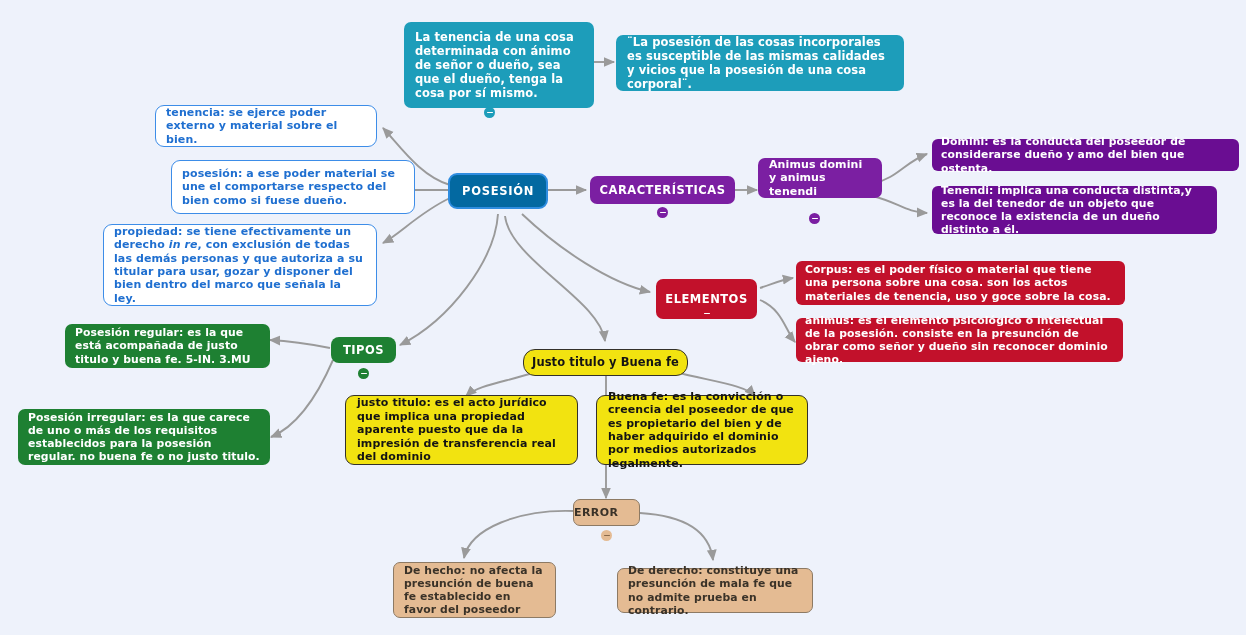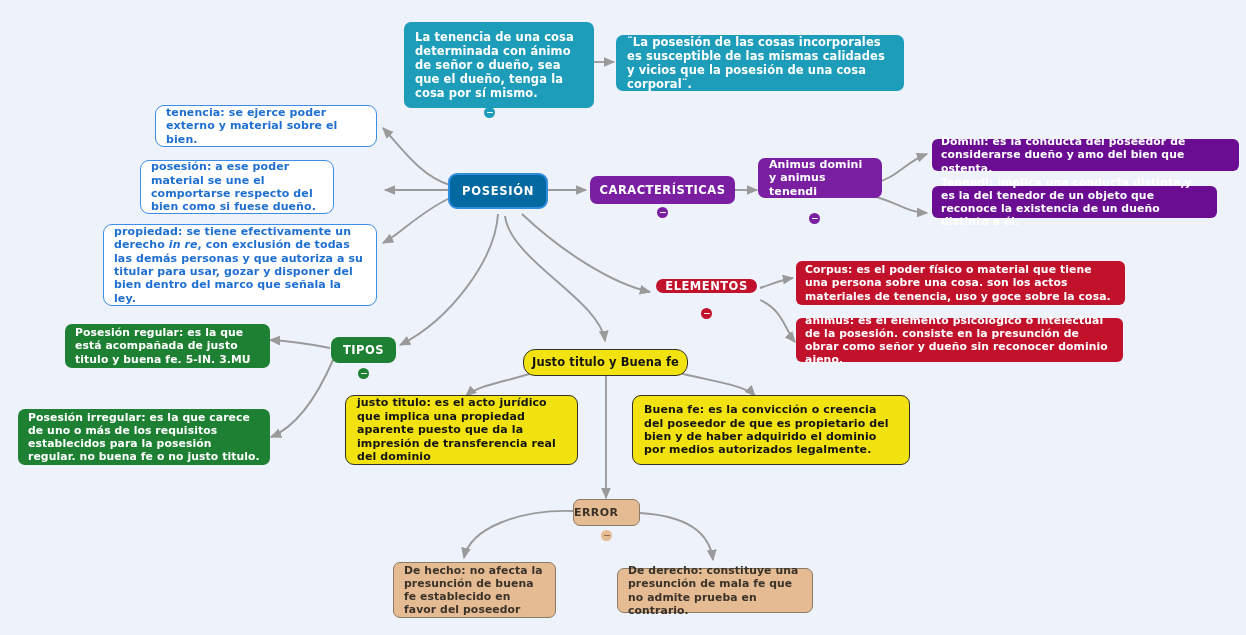--- a/index.html
+++ b/index.html
@@ -236,21 +236,21 @@
   </div>
 
   <div class="node n-root" style="left:448px; top:173px; width:100px; height:36px;">
     <span>POSESIÓN</span>
   </div>
 
   <div class="node n-white" style="left:155px; top:105px; width:222px; height:42px;">
     <span>tenencia: se ejerce poder externo y material sobre el bien.</span>
   </div>
 
-  <div class="node n-white" style="left:140px; top:160px; width:194px; height:54px;justify-content:flex-end;">
+  <div class="node n-white" style="left:171px; top:160px; width:244px; height:54px;justify-content:flex-end;">
     <span>posesión: a ese poder material se une el comportarse respecto del bien como si fuese dueño.</span>
   </div>
 
   <div class="node n-white" style="left:103px; top:224px; width:274px; height:82px;">
     <span><span>propiedad: se tiene efectivamente un derecho </span><span class="ital">in re</span><span>, con exclusión de todas las demás personas y que autoriza a su titular para usar, gozar y disponer del bien dentro del marco que señala la ley.</span></span>
   </div>
 
   <div class="node n-purple-title" style="left:590px; top:176px; width:145px; height:28px;">
     <span>CARACTERÍSTICAS</span>
   </div>
@@ -258,25 +258,25 @@
 
   <div class="node n-purple" style="left:758px; top:158px; width:124px; height:40px;">
     <span>Animus domini y animus tenendi</span>
   </div>
   <div class="toggle tg-purple" style="left:809px; top:213px;"></div>
 
   <div class="node n-purple-dark" style="left:932px; top:139px; width:307px; height:32px;">
     <span>Domini: es la conducta del poseedor de considerarse dueño y amo del bien que ostenta.</span>
   </div>
 
-  <div class="node n-purple-dark" style="left:932px; top:186px; width:285px; height:32px;justify-content:flex-end;">
+  <div class="node n-purple-dark" style="left:932px; top:186px; width:285px; height:48px;justify-content:flex-end;">
     <span>Tenendi: implica una conducta distinta,y es la del tenedor de un objeto que reconoce la existencia de un dueño distinto a él.</span>
   </div>
 
-  <div class="node n-red-title" style="left:656px; top:279px; width:101px; height:14px;">
+  <div class="node n-red-title" style="left:656px; top:279px; width:101px; height:40px;">
     <span>ELEMENTOS</span>
   </div>
   <div class="toggle tg-red" style="left:701px; top:308px;"></div>
 
   <div class="node n-red" style="left:796px; top:261px; width:329px; height:44px;">
     <span>Corpus: es el poder físico o material que tiene una persona sobre una cosa. son los actos materiales de tenencia, uso y goce sobre la cosa.</span>
   </div>
 
   <div class="node n-red" style="left:796px; top:318px; width:327px; height:44px;">
     <span>animus: es el elemento psicológico o intelectual de la posesión. consiste en la presunción de obrar como señor y dueño sin reconocer dominio ajeno.</span>
@@ -296,21 +296,21 @@
   </div>
 
   <div class="node n-yellow-title" style="left:523px; top:349px; width:165px; height:27px;">
     <span>Justo titulo y Buena fe</span>
   </div>
 
   <div class="node n-yellow" style="left:345px; top:395px; width:233px; height:70px;">
     <span>justo titulo: es el acto jurídico que implica una propiedad aparente puesto que da la impresión de transferencia real del dominio</span>
   </div>
 
-  <div class="node n-yellow" style="left:632px; top:395px; width:278px; height:70px;">
+  <div class="node n-yellow" style="left:596px; top:395px; width:212px; height:70px;">
     <span>Buena fe: es la convicción o creencia del poseedor de que es propietario del bien y de haber adquirido el dominio por medios autorizados legalmente.</span>
   </div>
 
   <div class="node n-tan-title" style="left:573px; top:499px; width:67px; height:27px;">
     <span>ERROR</span>
   </div>
   <div class="toggle tg-tan" style="left:601px; top:530px;"></div>
 
   <div class="node n-tan" style="left:393px; top:562px; width:163px; height:56px;">
     <span>De hecho: no afecta la presunción de buena fe establecido en favor del poseedor</span>

